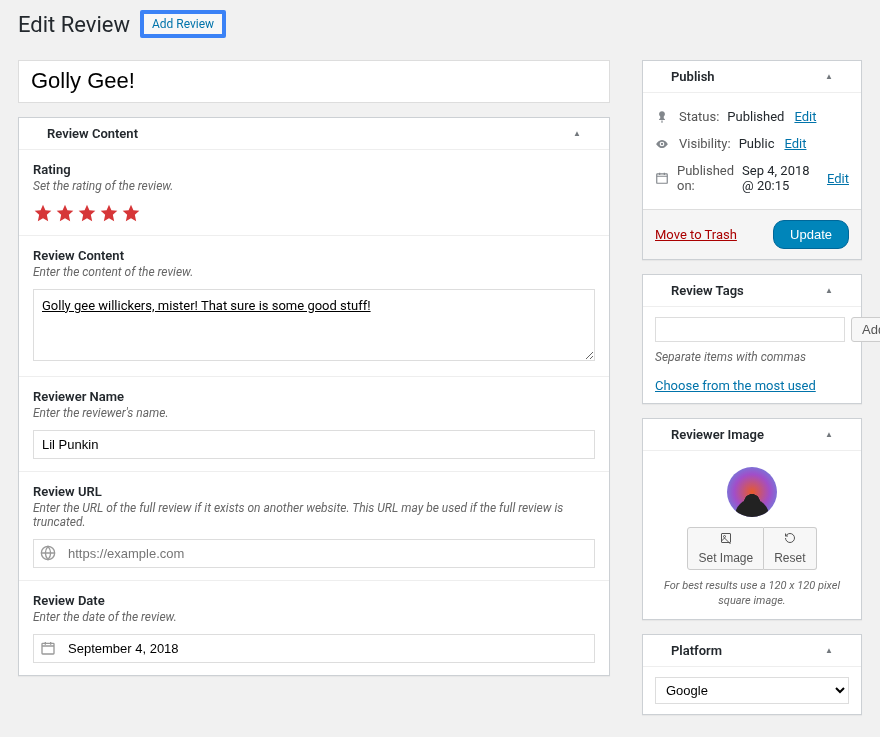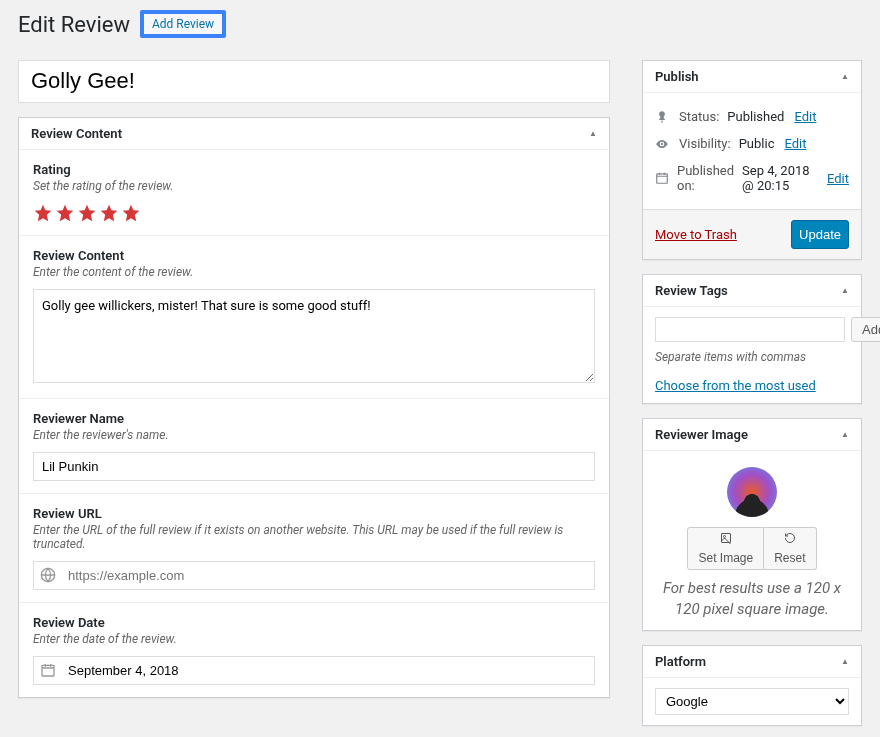--- a/index.html
+++ b/index.html
@@ -6,57 +6,57 @@
     body { font-family: -apple-system, BlinkMacSystemFont, "Segoe UI", Roboto, sans-serif; background: #f1f1f1; color: #23282d; font-size: 13px; width: 880px; height: 737px; overflow: hidden; }
     .page { padding: 10px 18px; }
     .page-header { display: flex; align-items: center; gap: 10px; margin-bottom: 22px; }
     .page-header h1 { font-size: 22px; font-weight: 400; color: #23282d; }
     .add-new-btn { display: inline-block; background: #f7f7f7; border: 4px solid #3b82f6; color: #0073aa; padding: 3px 8px; font-size: 12px; border-radius: 2px; cursor: pointer; }
     .layout { display: flex; gap: 32px; }
     .main-col { flex: 1; min-width: 0; }
     .side-col { width: 220px; }
     .title-input { width: 100%; background: #fff; border: 1px solid #ddd; padding: 6px 12px; font-size: 22px; line-height: 1.3; margin-bottom: 14px; }
     .postbox { background: #fff; border: 1px solid #ccd0d4; box-shadow: 0 1px 1px rgba(0,0,0,.04); margin-bottom: 14px; }
-    .postbox-header { display: flex; justify-content: space-between; align-items: center; padding: 8px 12px; border-bottom: 1px solid #eee; cursor: pointer; }
+    .postbox-header { display: flex; justify-content: space-between; align-items: center; padding: 8px 28px; border-bottom: 1px solid #eee; cursor: pointer; }
     .postbox-header h2 { font-size: 13px; font-weight: 600; color: #23282d; }
     .toggle-arrow { color: #72777c; font-size: 8px; }
     .postbox-body { padding: 0; }
     .field-block { padding: 12px 14px; border-top: 1px solid #eee; }
     .field-block:first-child { border-top: none; }
     .field-label { font-size: 13px; font-weight: 600; color: #23282d; margin-bottom: 2px; }
     .field-desc { font-size: 12px; color: #666; font-style: italic; margin-bottom: 10px; }
     .stars { display: flex; gap: 2px; }
     .star { color: #d63638; fill: #d63638; }
-    textarea.rev-content { width: 100%; height: 94px; border: 1px solid #ddd; padding: 8px; font-size: 13px; resize: both; font-family: inherit; }
+    textarea.rev-content { width: 100%; height: 72px; border: 1px solid #ddd; padding: 8px; font-size: 13px; resize: both; font-family: inherit; text-decoration: underline; }
     .text-input { width: 100%; border: 1px solid #ddd; padding: 6px 8px; font-size: 13px; background: #fff; }
     .input-with-icon { display: flex; align-items: center; border: 1px solid #ddd; background: #fff; }
     .input-with-icon .icon { width: 28px; display: flex; align-items: center; justify-content: center; color: #999; }
     .input-with-icon input { border: none; flex: 1; padding: 6px 6px; font-size: 13px; outline: none; background: transparent; }
     .side-postbox .postbox-body { padding: 10px 12px; }
     .pub-line { display: flex; align-items: center; gap: 8px; padding: 6px 0; color: #555; font-size: 13px; }
     .pub-line .icon { width: 16px; color: #82878c; display: flex; }
     .pub-line .label { color: #555; }
     .pub-line .value { color: #23282d; }
     .pub-line a { color: #0073aa; text-decoration: underline; margin-left: 2px; }
     .pub-actions { display: flex; justify-content: space-between; align-items: center; background: #f5f5f5; border-top: 1px solid #ddd; padding: 10px 12px; margin: 10px -12px -10px -12px; }
     .trash-link { color: #a00; text-decoration: underline; font-size: 13px; cursor: pointer; }
-    .update-btn { background: #0085ba; border: 1px solid #006799; color: #fff; padding: 6px 7px; font-size: 13px; border-radius: 3px; cursor: pointer; }
+    .update-btn { background: #0085ba; border: 1px solid #006799; color: #fff; padding: 6px 16px; font-size: 13px; border-radius: 11px; cursor: pointer; }
     .tags-row { display: flex; gap: 6px; margin-bottom: 8px; }
     .tags-row input { flex: 1; border: 1px solid #ddd; padding: 4px 6px; font-size: 13px; }
     .secondary-btn { background: #f7f7f7; border: 1px solid #ccc; color: #555; padding: 4px 10px; border-radius: 3px; cursor: pointer; font-size: 13px; }
     .tags-hint { font-size: 12px; color: #666; font-style: italic; }
     .most-used-link { display: block; color: #0073aa; text-decoration: underline; font-size: 13px; margin-top: 14px; }
     .reviewer-image-box { text-align: center; }
     .avatar-circle { width: 50px; height: 50px; border-radius: 50%; margin: 6px auto 10px; background: radial-gradient(circle at 50% 70%, #222 18%, transparent 19%), radial-gradient(circle, #e85a2a, #a14ec9, #4ea0e8); position: relative; overflow: hidden; }
     .avatar-circle::after { content: ''; position: absolute; bottom: 0; left: 50%; transform: translateX(-50%); width: 34px; height: 18px; border-radius: 18px 18px 0 0; background: #222; }
     .img-btn-row { display: flex; justify-content: center; gap: 0; margin-bottom: 8px; }
     .img-btn-row button { background: #f7f7f7; border: 1px solid #ccc; padding: 4px 10px; font-size: 12px; cursor: pointer; display: flex; align-items: center; gap: 4px; color: #555; flex-direction: column; }
     .img-btn-row button:first-child { border-radius: 3px 0 0 3px; }
     .img-btn-row button:last-child { border-radius: 0 3px 3px 0; border-left: none; }
-    .img-hint { font-size: 15px; color: #666; font-style: italic; line-height: 1.4; }
+    .img-hint { font-size: 11px; color: #666; font-style: italic; line-height: 1.4; }
     select.platform-select { width: 100%; border: 1px solid #ddd; padding: 4px 6px; font-size: 13px; background: #fff; }
   </style>
 </head>
 <body>
 
 <div class="page">
   <div class="page-header">
     <h1>Edit Review</h1>
     <a class="add-new-btn">Add Review</a>
   </div>

